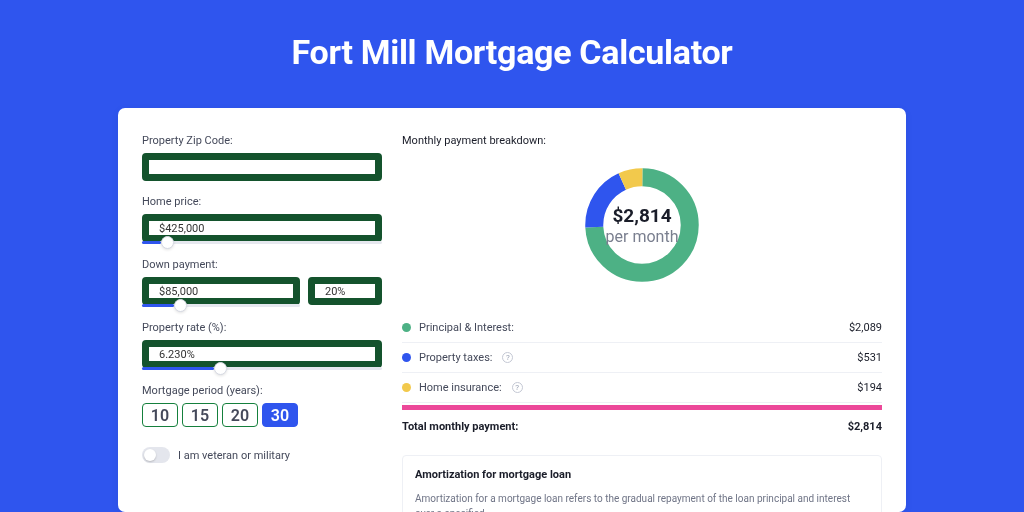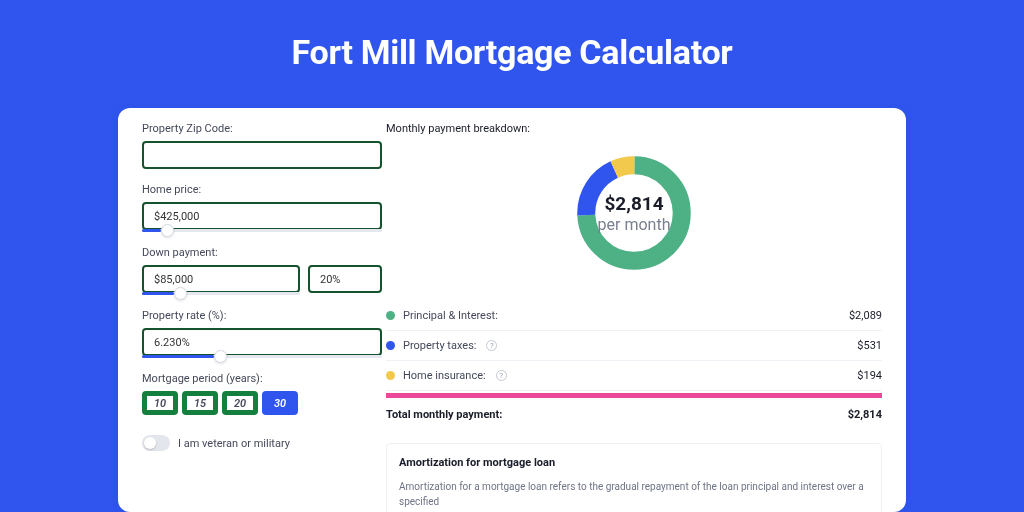--- a/index.html
+++ b/index.html
@@ -1,32 +1,32 @@
 <!DOCTYPE html>
 <html><head>
 <meta charset="utf-8">
 <style>
   * { box-sizing: border-box; margin: 0; padding: 0; font-family: -apple-system, BlinkMacSystemFont, "Segoe UI", Roboto, Arial, sans-serif; }
   body { width: 1024px; height: 512px; overflow: hidden; background: #2f55ee; }
   .outer { width: 100%; height: 100%; display: flex; flex-direction: column; align-items: center; }
   .title { color: #fff; font-size: 34px; font-weight: 700; margin: 32px 0 36px; letter-spacing: -0.3px; }
-  .card { width: 788px; background: #fff; border-radius: 12px; padding: 14px 24px 0; display: flex; gap: 4px; height: 420px; overflow: hidden; box-shadow: 0 2px 8px rgba(0,0,0,.06); }
+  .card { width: 788px; background: #fff; border-radius: 7px; padding: 26px 24px 0; display: flex; gap: 20px; height: 420px; overflow: hidden; box-shadow: 0 2px 8px rgba(0,0,0,.06); }
   .left { width: 240px; flex-shrink: 0; }
   .right { flex: 1; }
   .label { font-size: 11px; color: #44495a; margin-bottom: 6px; display: block; }
-  .input { width: 100%; height: 28px; border: 2px solid #14532d; border-radius: 4px; padding: 0 10px; font-size: 11px; background: #fff; color:#333; }
+  .input { width: 100%; height: 28px; border: 7px solid #14532d; border-radius: 4px; padding: 0 10px; font-size: 11px; background: #fff; color:#333; }
   .group { margin-bottom: 14px; }
   .slider-track { position: relative; height: 3px; background: #e6e8ef; border-radius: 2px; margin-top: -1px; }
   .slider-fill { position: absolute; left: 0; top: 0; height: 3px; background: #2f55ee; border-radius: 2px; }
   .slider-thumb { position: absolute; top: -5px; width: 13px; height: 13px; background: #fff; border: 1px solid #d6d9e3; border-radius: 50%; box-shadow: 0 1px 3px rgba(0,0,0,.12); }
   .row2 { display: flex; gap: 8px; }
   .row2 .col1 { flex: 0 0 158px; }
   .row2 .col2 { flex: 1; }
   .periods { display: flex; gap: 4px; }
-  .period-btn { width: 36px; height: 24px; border: 5px solid #15803d; background: #fff; border-radius: 4px; font-size: 11px; font-weight: 600; color: #44495a; cursor: pointer; display:flex; align-items:center; justify-content:center;font-style:italic; }
+  .period-btn { width: 36px; height: 24px; border: 1px solid #15803d; background: #fff; border-radius: 4px; font-size: 16px; font-weight: 600; color: #44495a; cursor: pointer; display:flex; align-items:center; justify-content:center; }
   .period-btn.active { background: #2f55ee; color: #fff; border-color: #2f55ee; }
   .toggle-row { display: flex; align-items: center; gap: 8px; margin-top: 20px; }
   .toggle { width: 28px; height: 16px; background: #e4e6ed; border-radius: 9px; position: relative; }
   .toggle-knob { width: 12px; height: 12px; background: #fff; border-radius: 50%; position: absolute; top: 2px; left: 2px; box-shadow:0 1px 2px rgba(0,0,0,.2); }
   .toggle-label { font-size: 11px; color: #44495a; }
 
   .section-title { font-size: 11px; font-weight: 400; color: #1a1d29; margin-bottom: 8px; }
   .donut-wrap { display: flex; justify-content: center; align-items: center; height: 140px; margin-bottom: 18px; position: relative; }
   .donut-center { position: absolute; text-align: center; }
   .donut-amount { font-size: 19px; font-weight: 700; color: #1a1d29; }

